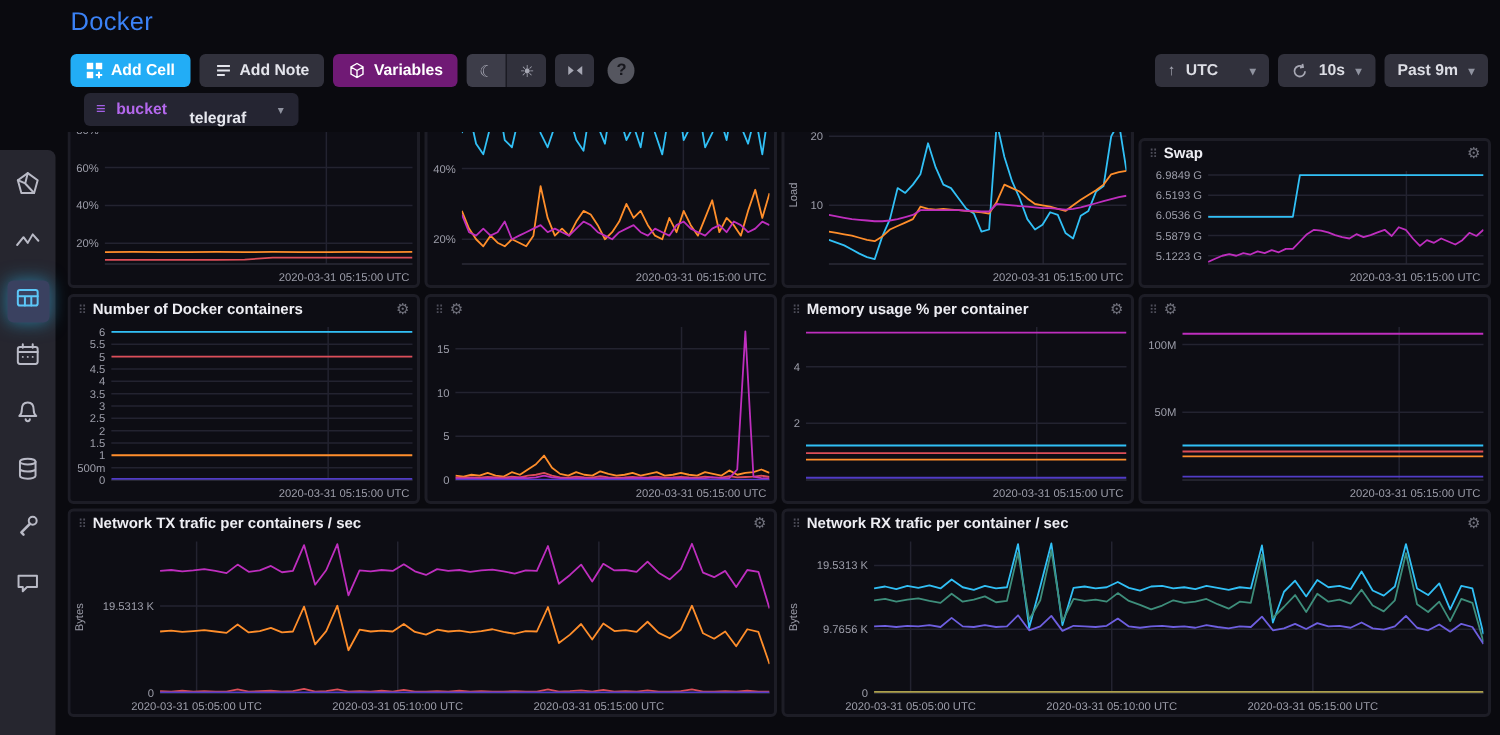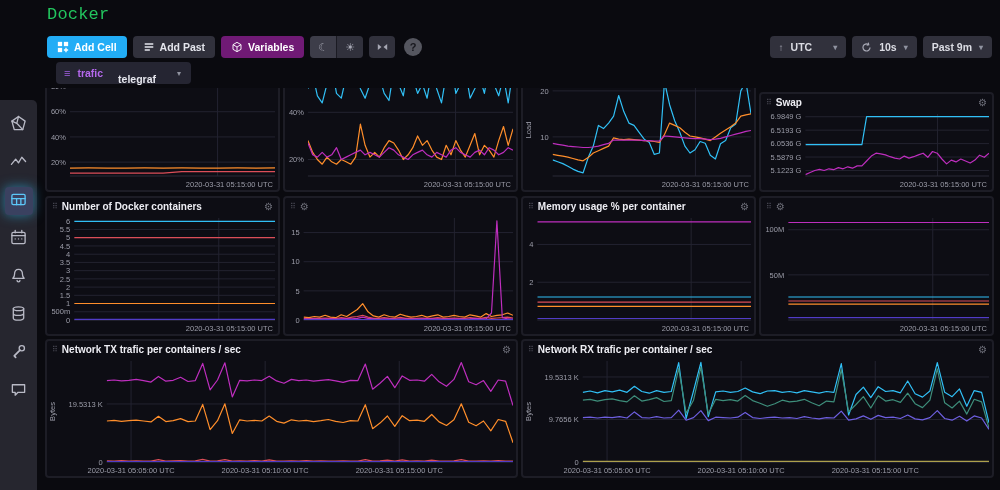--- a/index.html
+++ b/index.html
@@ -1,17 +1,17 @@
 <!DOCTYPE html>
 <html><head>
 <meta charset="utf-8">
 <style>
   html,body{margin:0;padding:0;}
   body{width:1000px;height:490px;background:#0A0A0F;font-family:"Liberation Sans",sans-serif;color:#ECECF2;overflow:hidden;position:relative;}
-  .page-title{position:absolute;left:47px;top:5px;font-size:17px;color:#22c55e;letter-spacing:.2px;font-family:Liberation Mono, monospace;}
+  .page-title{position:absolute;left:47px;top:5px;font-size:17px;color:#3b82f6;letter-spacing:.2px;}
   
   .toolbar-left{position:absolute;left:47px;top:36px;display:flex;gap:6px;align-items:center;}
   .toolbar-right{position:absolute;right:8px;top:36px;display:flex;gap:6px;align-items:center;}
   .btn{height:22px;display:inline-flex;align-items:center;gap:5px;padding:0 10px;border-radius:4px;background:#31313C;color:#E4E5EC;font-size:10.5px;font-weight:bold;cursor:pointer;}
   .btn.blue{background:#22ADF6;color:#fff;}
   .btn.purple{background:#701a75;color:#fff;}
   .icon-group{display:flex;border-radius:4px;overflow:hidden;gap:1px;background:#1B1B23;}
   .icon-btn{width:26px;height:22px;background:#31313C;display:flex;align-items:center;justify-content:center;color:#A7A8B4;font-size:11px;cursor:pointer;}
   .icon-btn.lit{background:#3D3D49;}
   .help-btn{width:18px;height:18px;border-radius:50%;background:#55565F;color:#17171D;font-size:11px;font-weight:bold;display:flex;align-items:center;justify-content:center;margin-left:3px;cursor:pointer;}
@@ -55,21 +55,21 @@
         </svg>
       </span>
     <span>Add Cell</span>
   </div>
   <div class="btn">
     <span class="tb-ic">
         <svg width="12" height="12" viewBox="0 0 14 14">
           <path d="M2 3.5 h10 M2 7 h10 M2 10.5 h6" stroke="#E4E5EC" stroke-width="1.6"></path>
         </svg>
       </span>
-    <span>Add Past</span>
+    <span>Add Note</span>
   </div>
   <div class="btn purple">
     <span class="tb-ic">
         <svg width="12" height="12" viewBox="0 0 18 18" fill="none" stroke="#fff" stroke-width="1.4">
           <path d="M9 2 L15 5.5 V12.5 L9 16 L3 12.5 V5.5 Z M3 5.5 L9 9 L15 5.5 M9 9 V16"></path>
         </svg>
       </span>
     <span>Variables</span>
   </div>
   <div class="icon-group">
@@ -110,21 +110,21 @@
     <span class="caret">▾</span>
   </div>
   <div class="ctrl">
     <span>Past 9m</span>
     <span class="caret">▾</span>
   </div>
 </div>
 
 <div class="varbar">
   <span class="var-ham">≡</span>
-  <span class="var-label">trafic</span>
+  <span class="var-label">bucket</span>
   <span class="var-value">telegraf</span>
   <span class="caret" style="margin-left:14px;">▾</span>
 </div>
 
 <nav class="sidebar">
   <div class="nav-item">
     <span><svg width="17" height="17" viewBox="0 0 18 18">
           <polygon points="9,1.5 16,6.5 13.5,15.5 4.5,15.5 2,6.5"></polygon>
           <path d="M9 1.5 L7.2 8.8 L13.5 15.5 M7.2 8.8 L2 6.5"></path>
         </svg></span>

